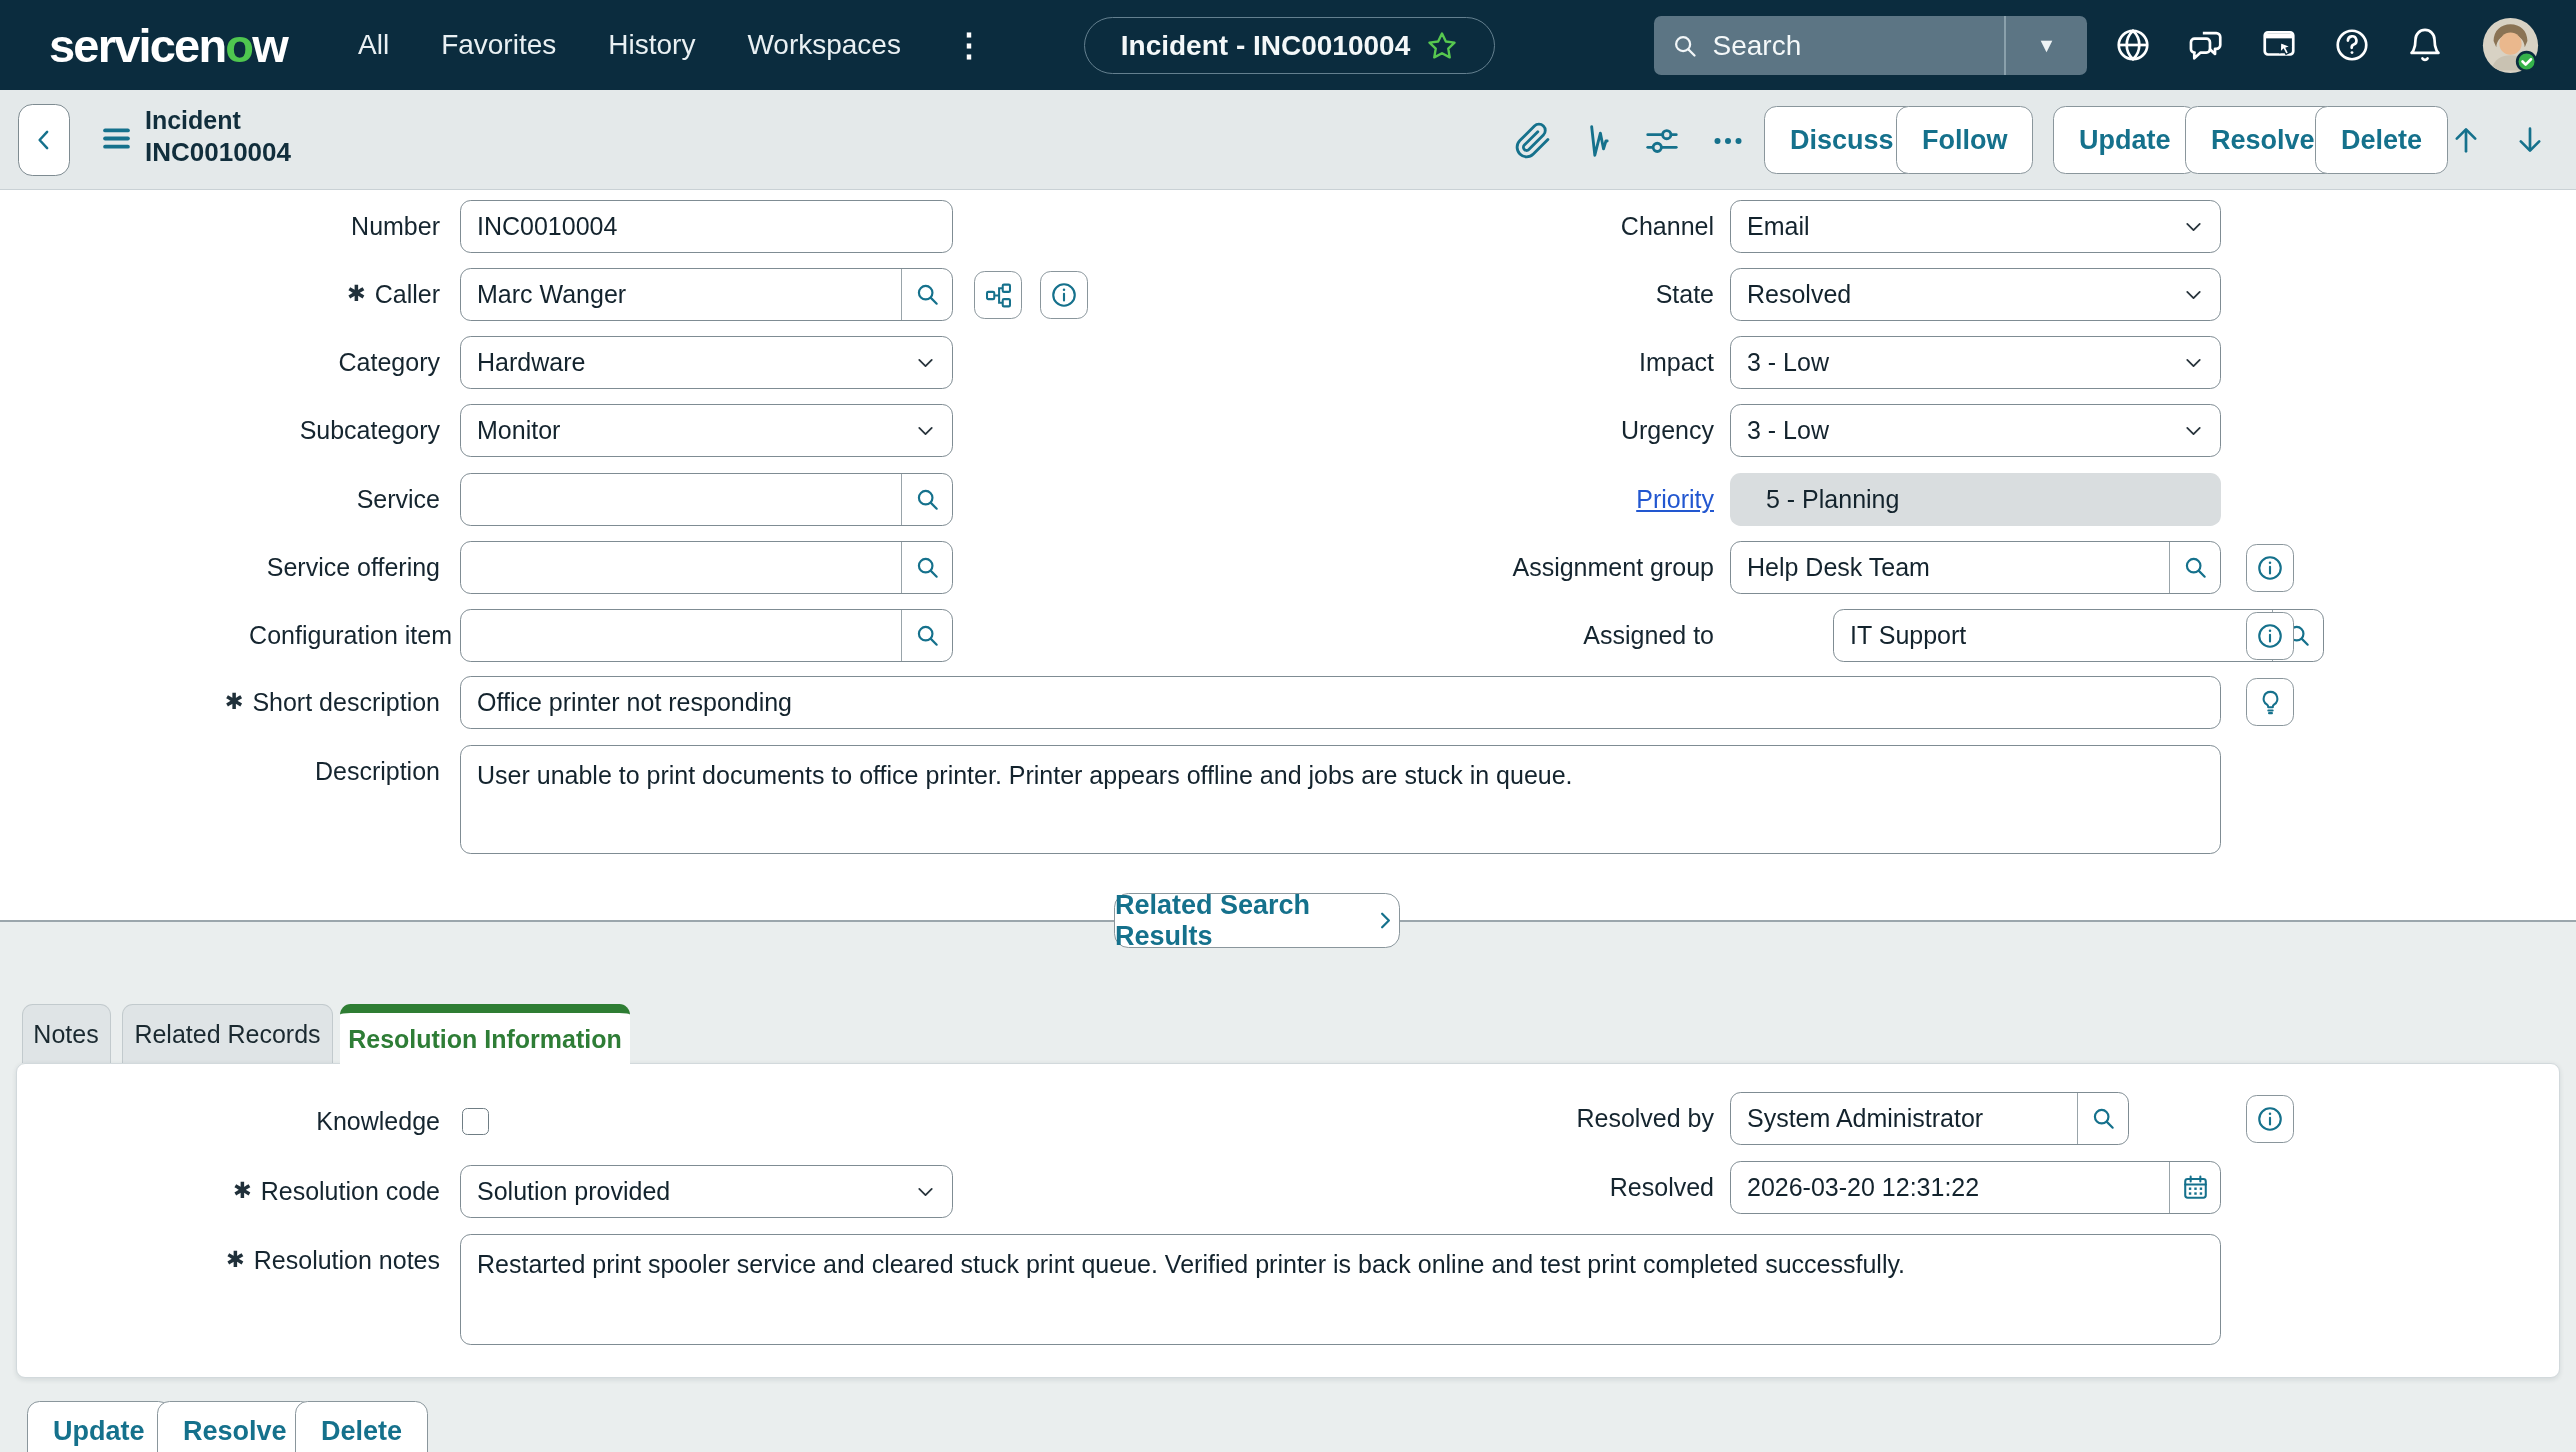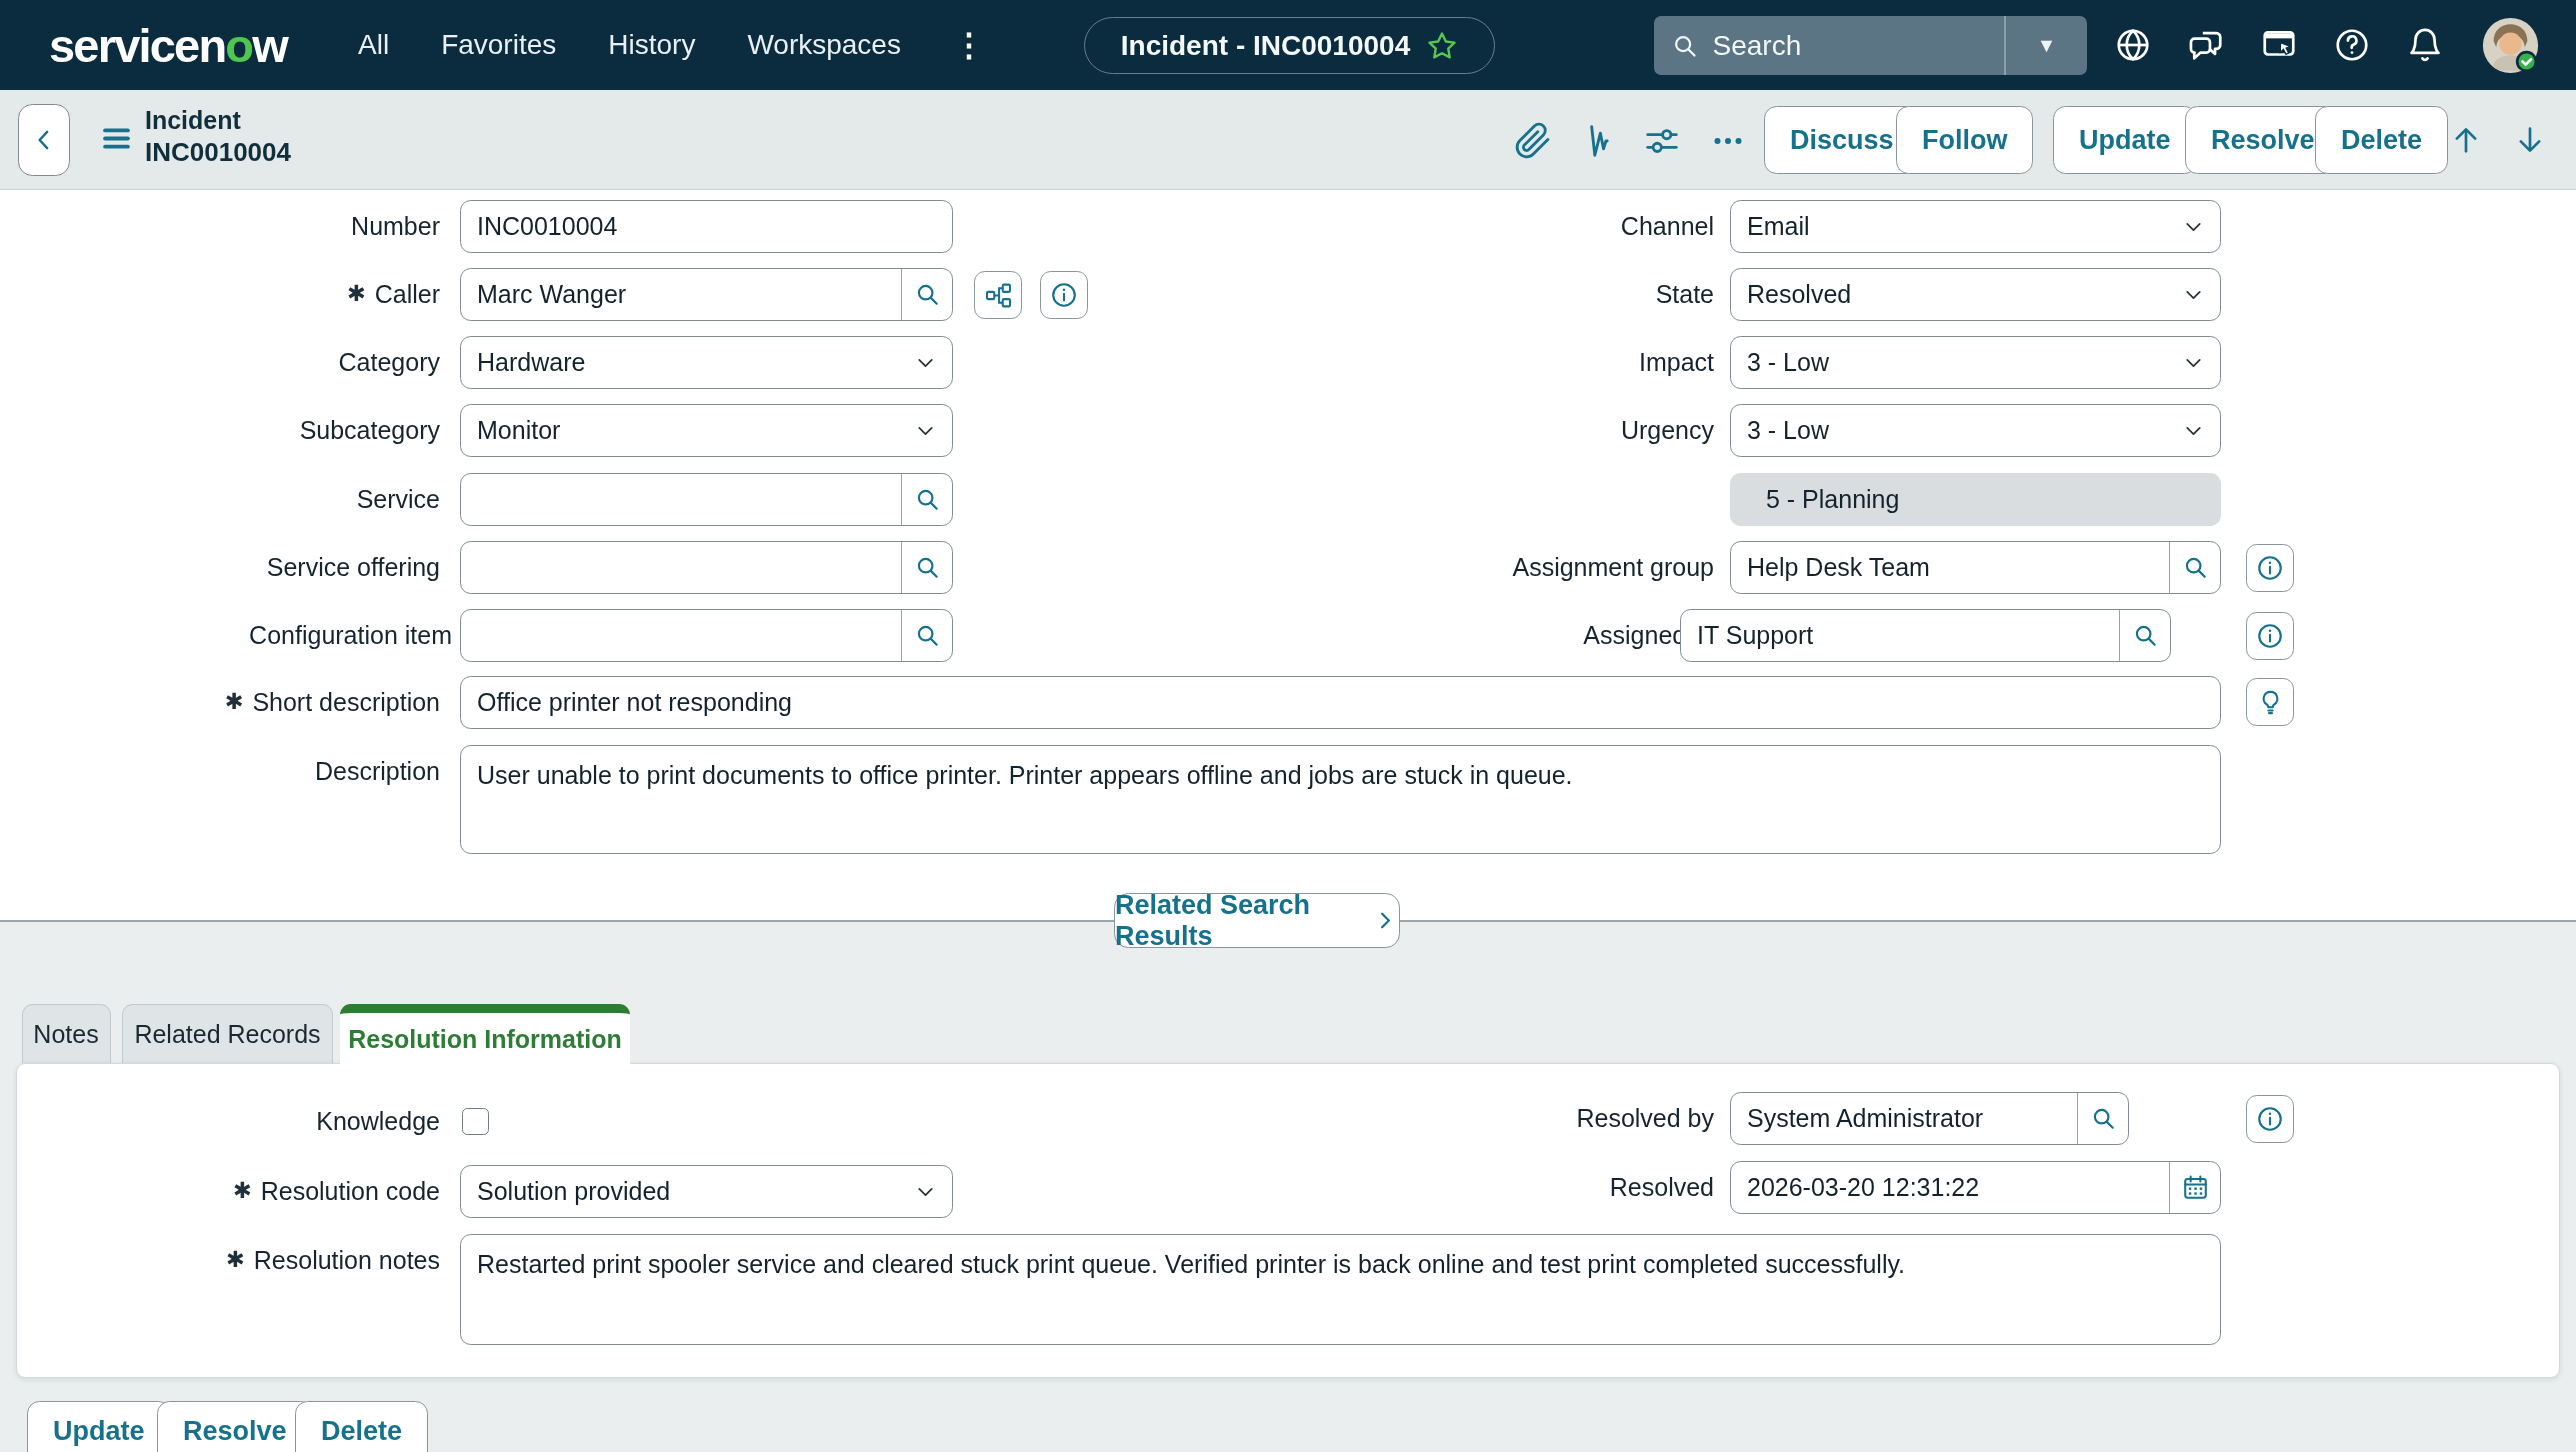--- a/index.html
+++ b/index.html
@@ -350,20 +350,23 @@
     </div>
   <div class="flabel" style="left:1253px;width:461px;top:268px;">
       <span>State</span>
     </div>
   <div class="flabel" style="left:1253px;width:461px;top:336px;">
       <span>Impact</span>
     </div>
   <div class="flabel" style="left:1253px;width:461px;top:404px;">
       <span>Urgency</span>
     </div>
+  <div class="flabel" style="left:1253px;width:461px;top:473px;">
+      <span class="prio-link">Priority</span>
+    </div>
   <div class="flabel" style="left:1253px;width:461px;top:541px;">
       <span>Assignment group</span>
     </div>
   <div class="flabel" style="left:1253px;width:461px;top:609px;">
       <span>Assigned to</span>
     </div>
 
   <div class="field sel" style="left:1730px;top:200px;width:491px;">
     <span class="val">Email</span>
     <span class="chev">
@@ -410,21 +413,21 @@
   </div>
   <div class="sq-btn" style="left:2246px;top:544px;">
     <span>
       <svg width="30" height="30" viewBox="0 0 24 24" fill="none" stroke="currentColor" stroke-width="1.7" stroke-linecap="round">
           <circle cx="12" cy="12" r="8.6"></circle>
           <line x1="12" y1="11" x2="12" y2="16.3"></line>
           <circle cx="12" cy="7.8" r="1" fill="currentColor" stroke="none"></circle>
         </svg>
     </span>
   </div>
-  <div class="field" style="left:1680px;top:609px;width:491px;gap:44px;">
+  <div class="field" style="left:1833px;top:609px;width:491px;gap:44px;">
     <span class="val">IT Support</span>
     <span class="ref-seg">
       <svg width="29" height="29" viewBox="0 0 24 24" fill="none" stroke="currentColor" stroke-width="1.8" stroke-linecap="round">
           <circle cx="10.5" cy="10.5" r="5.6"></circle>
           <line x1="14.8" y1="14.8" x2="19.6" y2="19.6"></line>
         </svg>
     </span>
   </div>
   <div class="sq-btn" style="left:2246px;top:612px;">
     <span>

